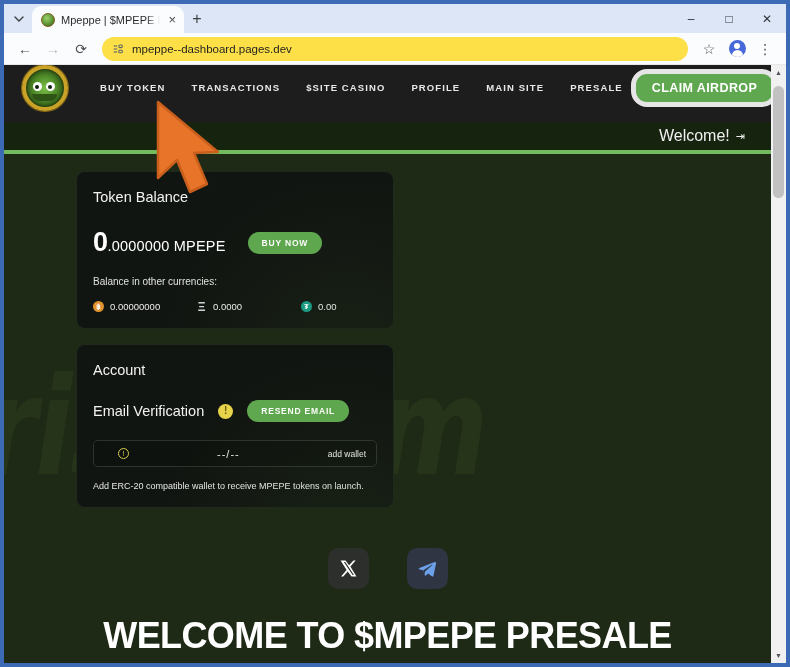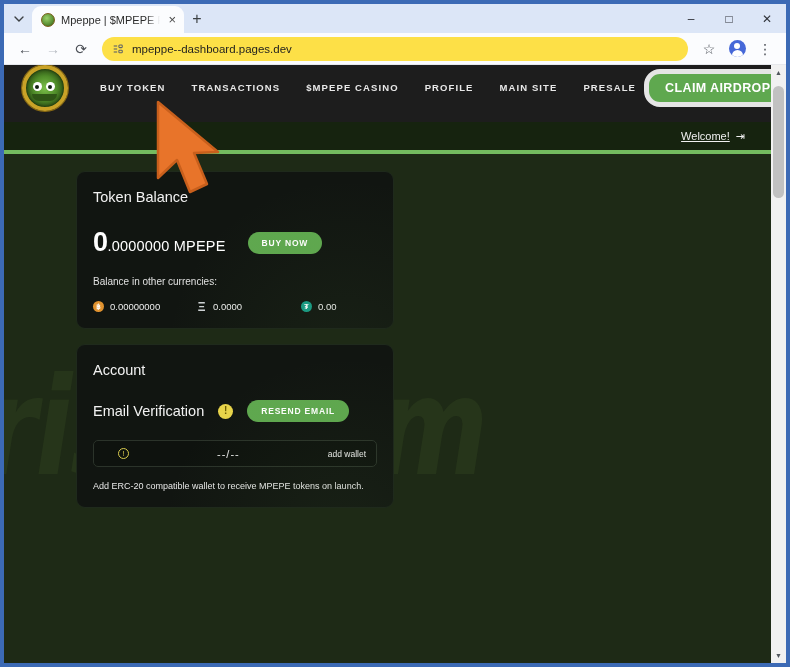--- a/index.html
+++ b/index.html
@@ -118,21 +118,21 @@
     letter-spacing: .4px; padding: 7px 16px; border-radius: 16px;
     border: 5px solid #e5e5e5; white-space: nowrap; margin-left: 8px;
   }
 
   
   .welcomebar {
     height: 32px; background: #16230f; border-bottom: 4px solid #74bb5f;
     display: flex; align-items: center; justify-content: flex-end;
     padding-right: 26px; position: relative; z-index: 2;
   }
-  .welcome-txt { font-size: 11px; color: #f0f0f0; text-decoration: underline; }
+  .welcome-txt { font-size: 16px; color: #f0f0f0; }
   .logout-icon { font-size: 11px; color: #f0f0f0; margin-left: 6px; }
 
   
   .content { position: relative; z-index: 2; padding: 17px 0 0 72px; }
   .card {
     width: 318px; background: #111511; border-radius: 9px;
     border: 1px solid #1f2a1c; padding: 17px 16px 16px 16px;
     position: relative; overflow: hidden;
   }
   .card + .card { margin-top: 15px; }
@@ -265,21 +265,21 @@
 
       <div class="sitenav">
         <div class="logo">
           <span class="eye l"></span>
             <span class="eye r"></span>
             <span class="mouth"></span>
         </div>
         <div class="navlinks">
           <span class="navlink">BUY TOKEN</span>
           <span class="navlink">TRANSACTIONS</span>
-          <span class="navlink">$MPEPE CASINO</span>
+          <span class="navlink">$SITE CASINO</span>
           <span class="navlink">PROFILE</span>
           <span class="navlink">MAIN SITE</span>
           <span class="navlink">PRESALE</span>
         </div>
         <div class="claim-btn">CLAIM AIRDROP</div>
       </div>
 
       <div class="welcomebar">
         <span class="welcome-txt">Welcome!</span>
         <span class="logout-icon">⇥</span>
@@ -321,20 +321,36 @@
           </div>
           <div class="wallet-row">
             <span class="wallet-warn">!</span>
             <span class="wallet-dash">--/--</span>
             <span class="wallet-add">add wallet</span>
           </div>
           <div class="helper">Add ERC-20 compatible wallet to receive MPEPE tokens on launch.</div>
         </div>
       </div>
 
+      <div class="hero">
+        <div class="socials">
+          <div class="social">
+            <svg width="19" height="19" viewBox="0 0 24 24" fill="#fff">
+                <path d="M18.2 2H21l-6.6 7.5L22 22h-6.2l-4.8-6.3L5.4 22H2.6l7-8L2 2h6.3l4.4 5.8L18.2 2zm-1 18.2h1.7L7.9 3.7H6.1l11.1 16.5z"></path>
+              </svg>
+          </div>
+          <div class="social tg">
+            <svg width="20" height="20" viewBox="0 0 24 24" fill="#6b9fe8">
+                <path d="M21.9 3.4L2.9 10.8c-1 .4-1 1.2-.2 1.4l4.8 1.5 1.8 5.6c.2.6.1.8.7.8.5 0 .7-.2 1-.5l2.3-2.3 4.8 3.6c.9.5 1.5.2 1.7-.8l3.1-14.6c.3-1.2-.5-1.8-1-1.1zM7.6 13.4l10.3-6.5c.5-.3 1-.1.6.2l-8.8 8-.3 3.6-1.8-5.3z"></path>
+              </svg>
+          </div>
+        </div>
+        <div class="hero-title">WELCOME TO $MPEPE PRESALE</div>
+
+      </div>
 
       <div class="cursor">
         <svg width="80" height="105" viewBox="0 0 80 105">
           <path d="M6 2 L6 78 L25 60 L38 92 L55 84 L42 53 L66 52 Z" fill="#e8742a" stroke="#c85f1c" stroke-width="2.5" stroke-linejoin="round"></path>
         </svg>
       </div>
     </div>
 
     <div class="scrollbar">
       <div class="sb-arrow">▲</div>

